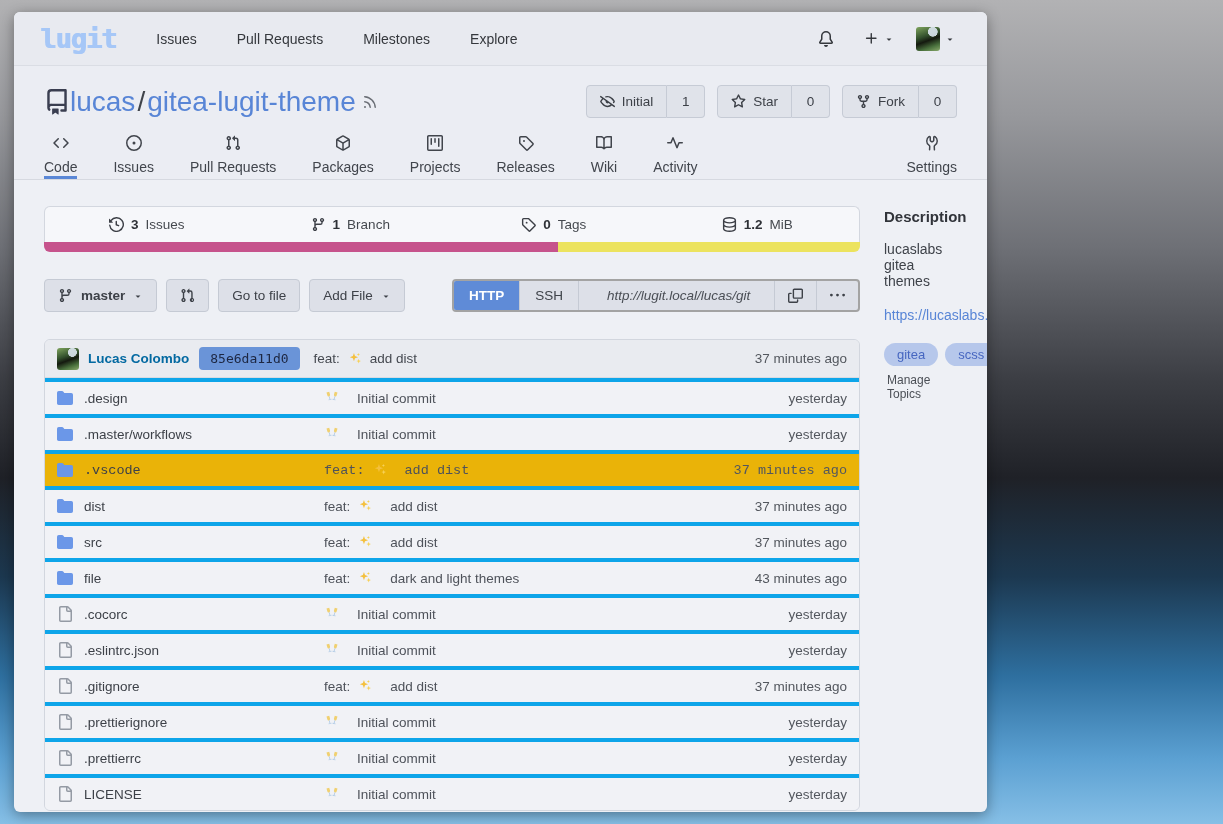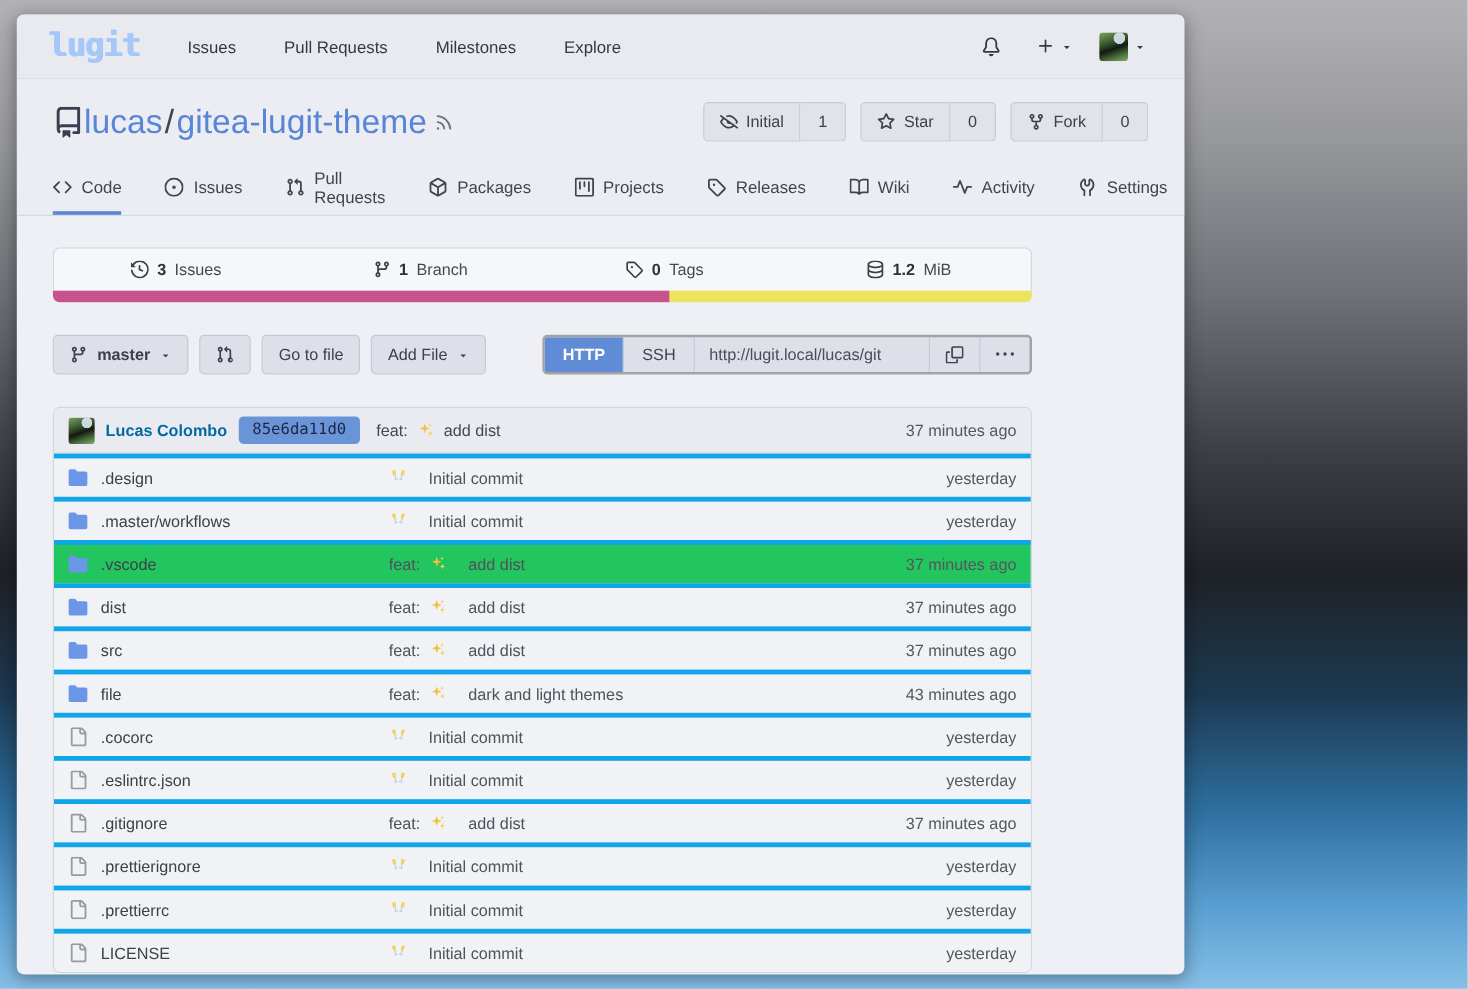--- a/index.html
+++ b/index.html
@@ -43,21 +43,21 @@
   .btn-group { display:flex; }
   .btn { display:flex; align-items:center; gap:7px; background:#e0e3ea; border:1px solid #c6cbd5;
     color:#3d4148; font-size:13.5px; font-family:inherit; padding:0 13px; height:33px; cursor:pointer; }
   .seg-l { border-radius:4px 0 0 4px; }
   .seg-r { border-radius:0 4px 4px 0; border-left:none; min-width:38px; justify-content:center; }
 
   
   .tabs { display:flex; align-items:stretch; height:47px; padding:0 30px; background:#ebedf3;
     border-bottom:1px solid #d6d9e0; }
   .tab { display:flex; align-items:center; gap:8px; margin-right:36px; color:#41454c;
-    cursor:pointer; border-bottom:3px solid transparent; padding-top:2px; }
+    cursor:pointer; border-bottom:3px solid transparent; padding-top:2px;flex-direction:column; }
   .tab.active { border-bottom-color:#5a87d6; }
   .tab.right { margin-left:auto; margin-right:0; }
 
   
   .main { display:flex; padding:26px 30px 0; gap:24px; }
   .col-left { flex:0 0 816px; min-width:0; }
   .col-right { flex:1; min-width:0; }
 
   .stats { display:flex; border:1px solid #d3d7df; border-bottom:none; border-radius:6px 6px 0 0;
     background:#f6f7fa; height:36px; }
@@ -72,37 +72,37 @@
   .tbtn { display:flex; align-items:center; gap:8px; background:#dde0e8; border:1px solid #c5cad4;
     border-radius:4px; height:33px; padding:0 13px; font-size:13.5px; color:#3d4148;
     font-family:inherit; cursor:pointer; }
   .tbtn b { font-weight:700; }
   .tb-left { display:flex; gap:9px; }
   .clone { margin-left:auto; display:flex; border:2px solid #a3a3a3; border-radius:4px;
     overflow:hidden; height:33px; background:#dde0e8; }
   .clone > * { display:flex; align-items:center; }
   .clone-http { background:#5f8bd7; color:#fff; font-weight:700; font-size:13.5px; padding:0 15px; cursor:pointer; }
   .clone-ssh { padding:0 15px; font-size:13.5px; border-left:1px solid #c5cad4; cursor:pointer; }
-  .clone-url { padding:0 12px; font-size:13.5px; color:#4a4e55; border-left:1px solid #c5cad4;
-    width:196px; overflow:hidden; white-space:nowrap; }
+  .clone-url { padding:0 28px; font-size:13.5px; color:#4a4e55; border-left:1px solid #c5cad4;
+    width:196px; overflow:hidden; white-space:nowrap;font-style:italic; }
   .clone-ic { padding:0 13px; border-left:1px solid #c5cad4; color:#3d4148; cursor:pointer; }
 
   
   .fpanel { border:1px solid #d2d6de; border-radius:6px; overflow:hidden; }
   .commit-head { background:#e9ebf0; border-bottom:1px solid #d8dbe2; height:38px;
     display:flex; align-items:center; padding:0 12px; font-size:13.5px; }
   .commit-head .avatar { width:22px; height:22px; margin-right:9px; }
   .c-author { font-weight:700; color:#0369a1; margin-right:10px; cursor:pointer; }
   .c-hash { background:#6a94d8; color:#1d2742; font-family:"DejaVu Sans Mono", monospace;
     font-size:13px; padding:4px 11px; border-radius:4px; margin-right:14px; cursor:pointer; }
   .c-msg { display:flex; align-items:center; gap:7px; color:#44484f; }
   .c-time { margin-left:auto; color:#53575e; }
   .frow { display:flex; align-items:center; height:36px; padding:0 12px; background:#f1f2f6;
     border-top:4px solid #0ea5e9; font-size:13.5px; cursor:pointer; }
-  .frow.hov { background:#22c55e; }
+  .frow.hov { background:#eab308;font-family:Liberation Mono, monospace; }
   .frow .icn { margin-right:11px; }
   .folder { color:#6b97e8; }
   .file { color:#949aa4; }
   .fname { flex:0 0 240px; color:#3d4148; text-decoration:none; overflow:hidden; white-space:nowrap; }
   .fmsg { flex:1; display:flex; align-items:center; gap:7px; color:#4e525a; min-width:0; }
   .fmsg a { color:#4e525a; text-decoration:none; }
   .ftime { margin-left:auto; color:#53575e; }
   .emoji { margin:0 1px; }
 
   
@@ -682,15 +682,27 @@
                 </span>
                 <a>Initial commit</a>
               </div>
               <span class="ftime">yesterday</span>
             </div>
           </div>
       </div>
 
     </div>
 
+    <div class="col-right">
+      <div class="sb-head">Description</div>
+      <div class="sb-desc">lucaslabs gitea themes</div>
+      <a class="sb-link">https://lucaslabs.tech</a>
+      <div class="sb-topics">
+        <span style="display:flex;gap:7px;">
+            <a class="topic">gitea</a>
+            <a class="topic">scss</a>
+          </span>
+        <a class="sb-manage">Manage Topics</a>
+      </div>
+    </div>
   </div>
 
 </div>
 
 </body></html>

